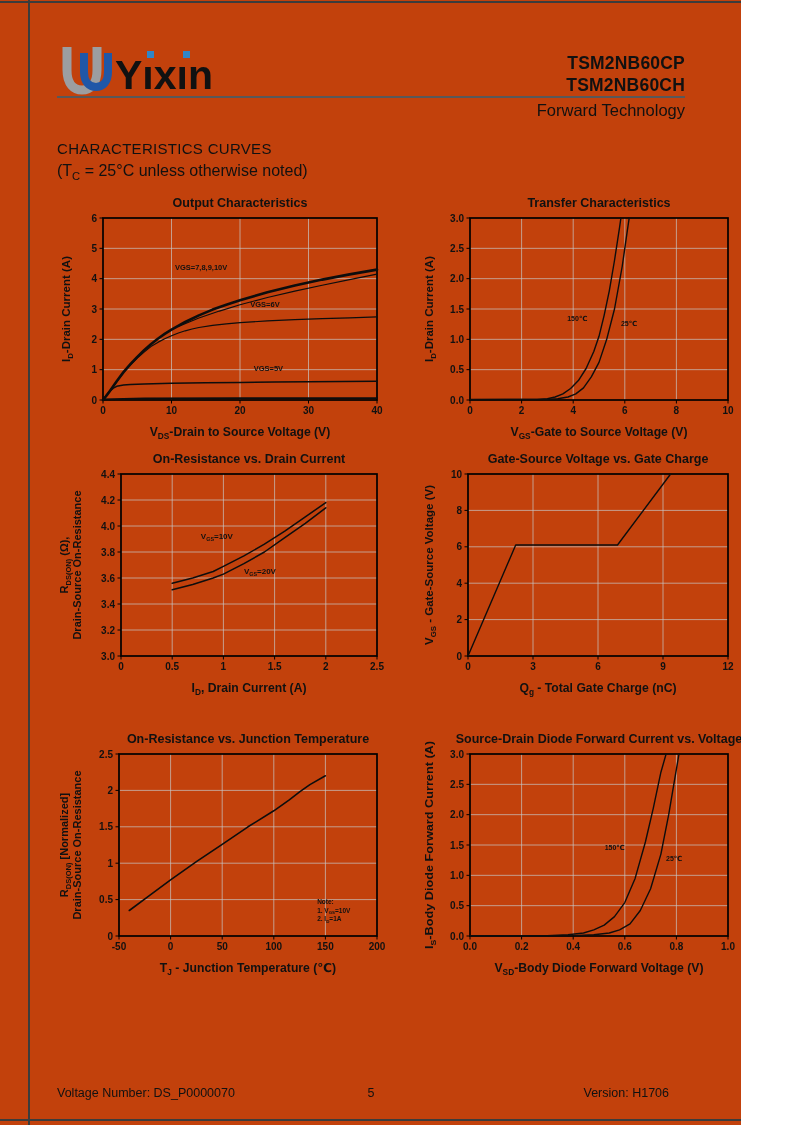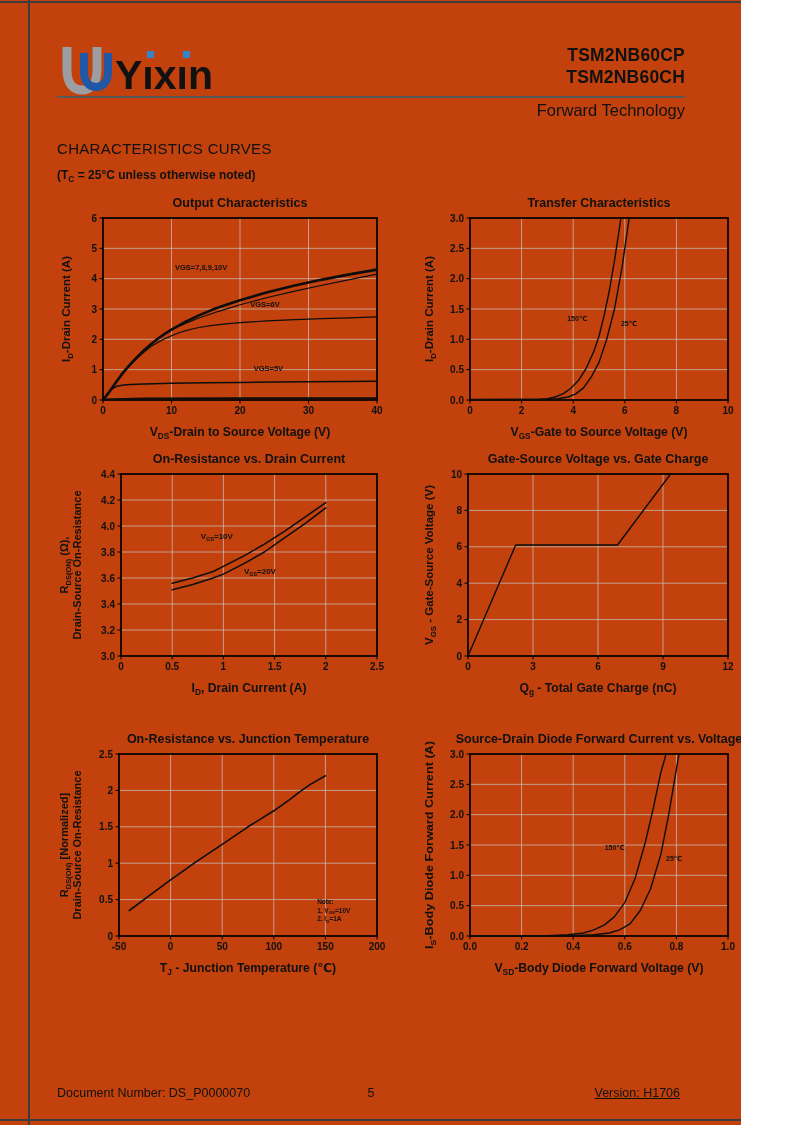--- a/index.html
+++ b/index.html
@@ -4,34 +4,34 @@
 <style>
   html,body{margin:0;padding:0;background:#fff;}
   .page{position:relative;width:741px;height:1125px;background:#c2410c;overflow:hidden;
         font-family:"Liberation Sans","DejaVu Sans",sans-serif;color:#111;}
   .frame{position:absolute;background:#3c3c3c;}
   .frame.top{left:0;top:1px;width:796px;height:2px;}
   .frame.bottom{left:0;top:1119px;width:796px;height:2px;}
   .frame.left{left:28px;top:0;width:2px;height:1125px;}
   .frame.right{left:762px;top:0;width:2px;height:1125px;}
   .logo{position:absolute;left:57px;top:44px;}
-  .partnos{position:absolute;right:56px;top:44px;text-align:right;
+  .partnos{position:absolute;right:56px;top:52px;text-align:right;
            font-weight:bold;font-size:17.5px;line-height:22px;letter-spacing:.2px;}
   .rule{position:absolute;left:57px;right:56px;top:96px;height:2px;background:#57585a;}
   .company{position:absolute;right:56px;top:101px;font-size:16.5px;}
   .sec-title{position:absolute;left:57px;top:140px;font-size:15px;font-weight:normal;letter-spacing:.3px;}
-  .sec-sub{position:absolute;left:57px;top:168px;font-size:12px;font-weight:bold;}
+  .sec-sub{position:absolute;left:57px;top:162px;font-size:16px;}
   .sec-sub sub, sub{font-size:70%;}
   .chart{position:absolute;width:345px;height:250px;}
   .chart svg{display:block;overflow:visible;}
   svg text{font-family:"Liberation Sans","DejaVu Sans",sans-serif;fill:#111;}
   .footer{position:absolute;left:57px;right:56px;top:1086px;font-size:12.5px;}
   .footer .doc{position:absolute;left:0;}
   .footer .pageno{position:absolute;left:0;right:0;text-align:center;}
-  .footer .ver{position:absolute;right:5px;text-decoration:underline;}
+  .footer .ver{position:absolute;right:16px;}
 </style>
 </head>
 <body>
 
 <div class="page">
   <div class="frame top"></div>
   <div class="frame bottom"></div>
   <div class="frame left"></div>
   <div class="frame right"></div>
 
@@ -327,17 +327,17 @@
         <text x="179" y="240" text-anchor="middle" font-size="12.2" font-weight="bold"><tspan>V</tspan><tspan font-size="8.3" dy="2.9">SD</tspan><tspan dy="-2.9">-Body Diode Forward Voltage (V)</tspan></text>
         <text transform="rotate(-90 13 113)" x="13" y="113" text-anchor="middle" font-size="11.5" font-weight="bold" textLength="208" lengthAdjust="spacingAndGlyphs"><tspan>I</tspan><tspan font-size="7.8" dy="2.8">S</tspan><tspan dy="-2.8">-Body Diode Forward Current (A)</tspan></text>
         <path d="M50.0 203.7 L127.4 203.7 L148.0 202.8 L163.5 201.0 L173.8 197.9 L184.2 193.1 L194.5 184.6 L204.8 170.6 L215.1 146.4 L225.4 110.0 L233.2 76.6 L240.9 40.2 L246.1 22.0" fill="none" stroke="#0d0d0d" stroke-width="1.4" stroke-linejoin="round" stroke-linecap="round"></path>
         <path d="M50.0 203.9 L153.2 203.7 L173.8 202.8 L189.3 201.0 L199.6 197.9 L210.0 191.9 L220.3 178.5 L230.6 156.7 L240.9 122.1 L248.7 82.7 L256.4 37.2 L259.0 22.0" fill="none" stroke="#0d0d0d" stroke-width="1.4" stroke-linejoin="round" stroke-linecap="round"></path>
         <text x="204.79999999999998" y="117.85333333333334" font-size="7" font-weight="bold" text-anchor="end"><tspan>150℃</tspan></text>
         <text x="246.08" y="128.77333333333334" font-size="7" font-weight="bold" text-anchor="start"><tspan>25℃</tspan></text>
       </svg>
     </div>
 
   <div class="footer">
-    <span class="doc">Document Number: DS_P0000070</span>
+    <span class="doc">Voltage Number: DS_P0000070</span>
     <span class="pageno">5</span>
     <span class="ver">Version: H1706</span>
   </div>
 </div>
 
 </body></html>

